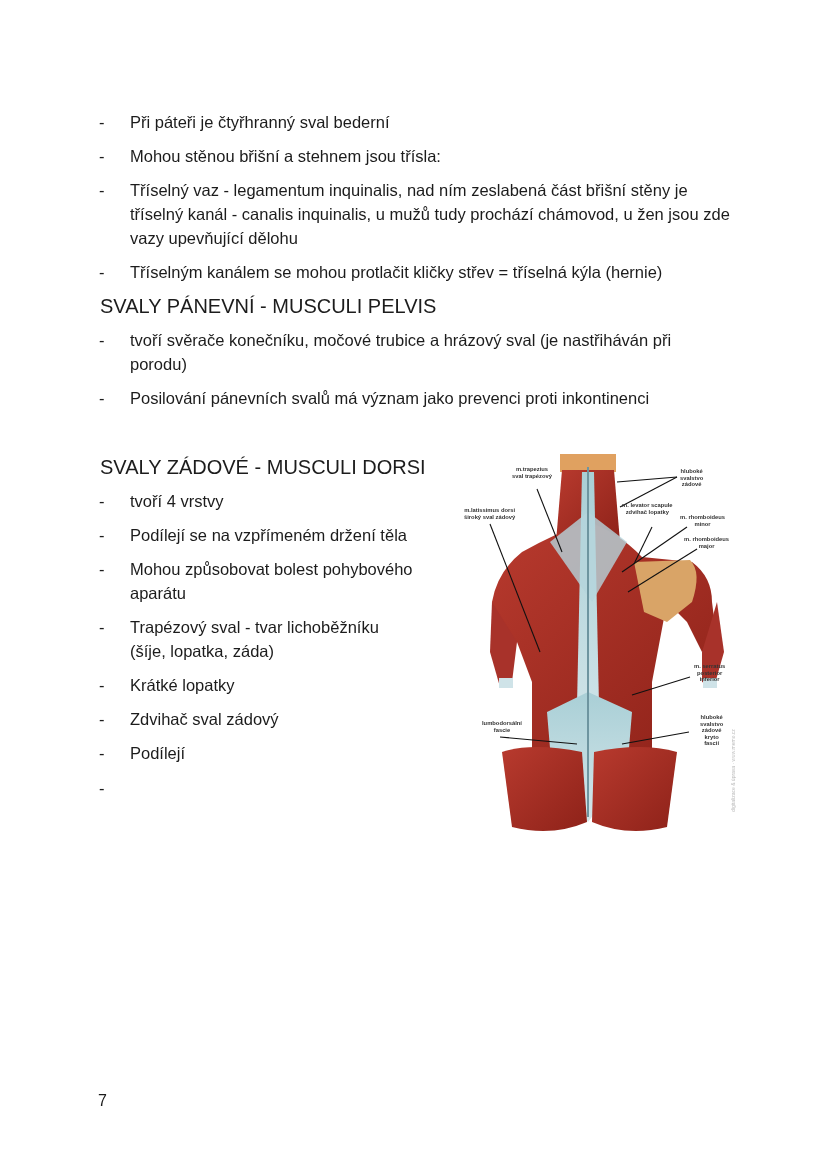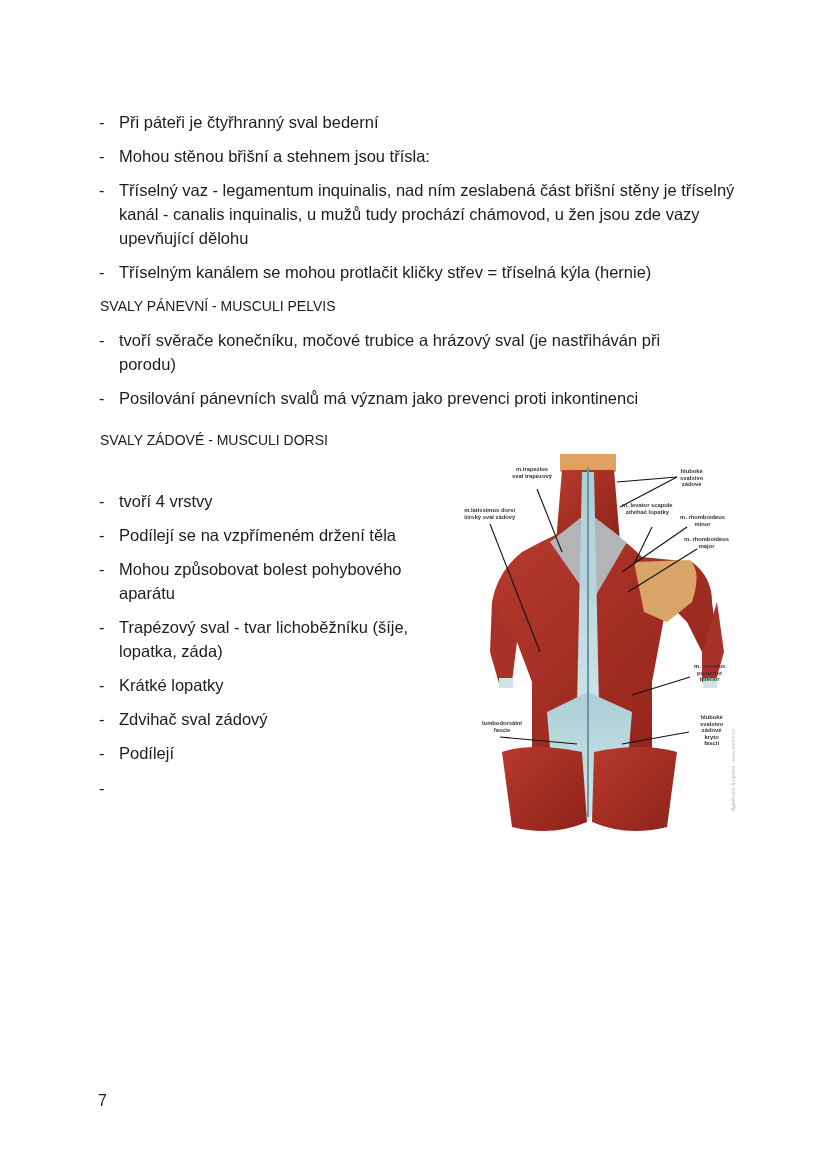--- a/index.html
+++ b/index.html
@@ -1,22 +1,22 @@
 <!DOCTYPE html>
 <html><head>
 <meta charset="utf-8">
 <style>
   html, body { margin: 0; padding: 0; background: #ffffff; }
   body { width: 828px; height: 1171px; position: relative; overflow: hidden;
          font-family: "Liberation Sans", sans-serif; color: #1c1c1c; }
   .page { position: absolute; left: 0; top: 0; width: 828px; height: 1171px; }
   .item { position: absolute; left: 99px; font-size: 16.5px; line-height: 24px; }
   .item .dash { position: absolute; left: 0; top: 0; width: 12px; }
-  .item .txt { display: block; margin-left: 20px; }
-  .heading { position: absolute; left: 100px; font-size: 14px; line-height: 24px; }
+  .item .txt { display: block; margin-left: 31px; }
+  .heading { position: absolute; left: 100px; font-size: 20px; line-height: 24px; }
   .figure { position: absolute; left: 462px; top: 452px; width: 290px; height: 392px; }
   .figure svg { width: 100%; height: 100%; display: block; }
   .label { position: absolute; font-size: 5.8px; line-height: 6.6px; font-weight: bold;
            color: #333; text-align: center; white-space: nowrap; }
   .credit { position: absolute; left: 268px; top: 360px; font-size: 5px; color: #bbb;
             transform: rotate(-90deg); transform-origin: left top; white-space: nowrap; }
   .pagenum { position: absolute; left: 98px; top: 1092px; font-size: 16px; }
 </style>
 </head>
 <body>
@@ -43,21 +43,21 @@
   <div class="heading" style="top:294px;">SVALY PÁNEVNÍ - MUSCULI PELVIS</div>
   <div class="item" style="top:328px; width:600px;">
     <span class="dash">-</span>
     <span class="txt">tvoří svěrače konečníku, močové trubice a hrázový sval (je nastřiháván při porodu)</span>
   </div>
   <div class="item" style="top:386px;">
     <span class="dash">-</span>
     <span class="txt">Posilování pánevních svalů má význam jako prevenci proti inkontinenci</span>
   </div>
 
-  <div class="heading" style="top:428px;">SVALY ZÁDOVÉ - MUSCULI DORSI</div>
+  <div class="heading" style="top:455px;">SVALY ZÁDOVÉ - MUSCULI DORSI</div>
   <div class="item" style="top:489px;">
     <span class="dash">-</span>
     <span class="txt">tvoří 4 vrstvy</span>
   </div>
   <div class="item" style="top:523px;">
     <span class="dash">-</span>
     <span class="txt">Podílejí se na vzpřímeném držení těla</span>
   </div>
   <div class="item" style="top:557px; width:320px;">
     <span class="dash">-</span>

